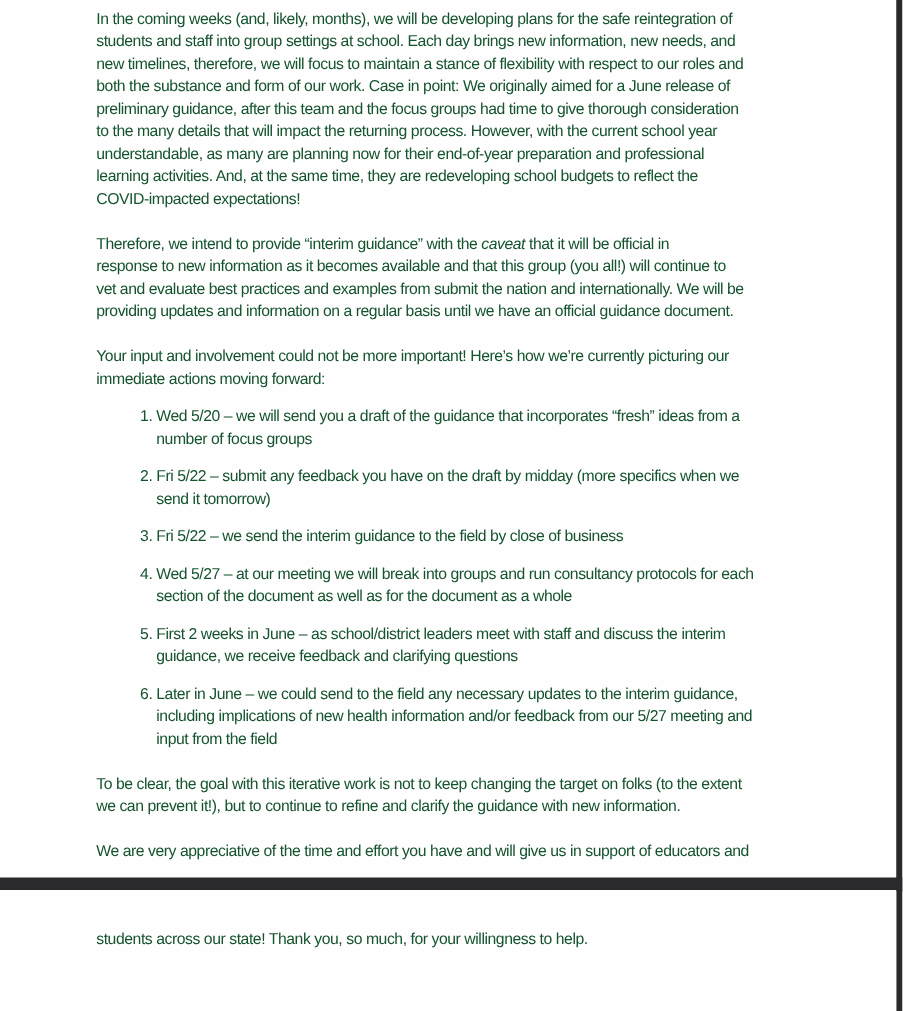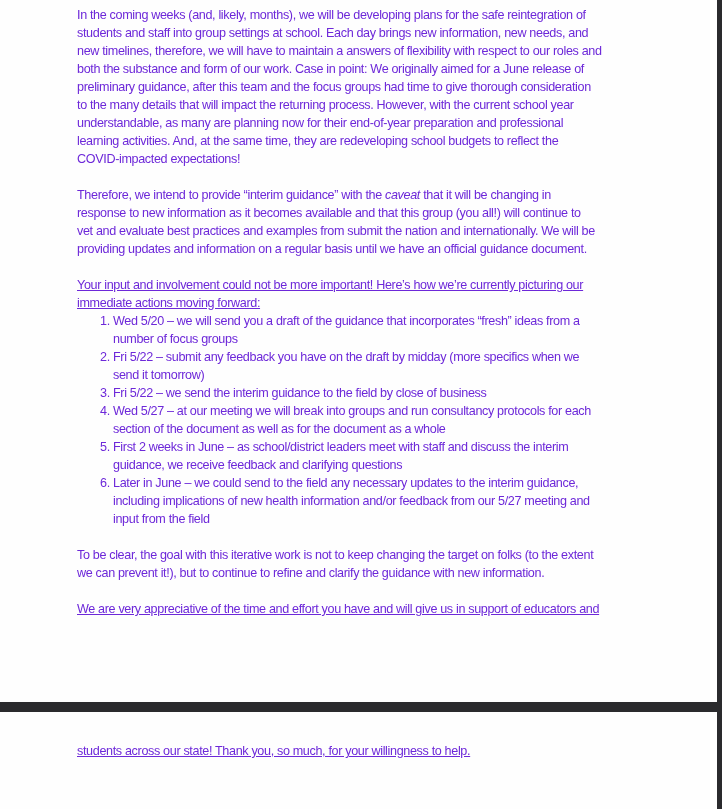--- a/index.html
+++ b/index.html
@@ -10,51 +10,51 @@
   }
   .page {
     position: absolute; left: 0; background: #fefefe;
   }
   #page1 { top: 0; width: 717px; height: 702px; }
   #page2 { top: 712px; width: 717px; height: 97px; }
   .gap-h { position: absolute; left: 0; top: 702px; width: 722px; height: 11px; background: #2a2a2d; }
   .gap-v { position: absolute; left: 717px; top: 0; width: 5px; height: 809px; background: #2a2a2d; }
   .body-text {
     position: absolute; left: 77px; width: 556px;
-    font-size: 12.6px; line-height: 18px; color: #6d28d9;
+    font-size: 12.6px; line-height: 18px; color: #14532d;
     letter-spacing: -0.35px; word-spacing: 0px;
   }
   #page1 .body-text { top: 6px; }
   p { margin: 0 0 18px 0; white-space: normal; }
-  p.tight { margin-bottom: 0; text-decoration: underline; }
+  p.tight { margin-bottom: 0; }
   ol { margin: 0 0 18px 0; padding: 0 0 0 36px; }
-  ol li { padding-left: 0; margin: 0; }
+  ol li { padding-left: 0; margin: 12px; }
   ol li::marker { font-size: 12.6px; }
   em { font-style: italic; }
   .line { white-space: nowrap; }
 </style>
 </head>
 <body>
 
 <div class="page" id="page1">
   <div class="body-text">
     <p>
       <span class="line" style="display:block">In the coming weeks (and, likely, months), we will be developing plans for the safe reintegration of</span>
       <span class="line" style="display:block">students and staff into group settings at school. Each day brings new information, new needs, and</span>
-      <span class="line" style="display:block">new timelines, therefore, we will have to maintain a answers of flexibility with respect to our roles and</span>
+      <span class="line" style="display:block">new timelines, therefore, we will focus to maintain a stance of flexibility with respect to our roles and</span>
       <span class="line" style="display:block">both the substance and form of our work.  Case in point:  We originally aimed for a June release of</span>
       <span class="line" style="display:block">preliminary guidance, after this team and the focus groups had time to give thorough consideration</span>
       <span class="line" style="display:block">to the many details that will impact the returning process.  However, with the current school year</span>
       <span class="line" style="display:block">understandable, as many are planning now for their end-of-year preparation and professional</span>
       <span class="line" style="display:block">learning activities.  And, at the same time, they are redeveloping school budgets to reflect the</span>
       <span class="line" style="display:block">COVID-impacted expectations!</span>
     </p>
 
     <p>
-      <span class="line" style="display:block"><span>Therefore, we intend to provide “interim guidance” with the </span><em>caveat</em><span> that it will be changing in</span></span>
+      <span class="line" style="display:block"><span>Therefore, we intend to provide “interim guidance” with the </span><em>caveat</em><span> that it will be official in</span></span>
       <span class="line" style="display:block">response to new information as it becomes available and that this group (you all!) will continue to</span>
       <span class="line" style="display:block">vet and evaluate best practices and examples from submit the nation and internationally.  We will be</span>
       <span class="line" style="display:block">providing updates and information on a regular basis until we have an official guidance document.</span>
     </p>
 
     <p class="tight">
       <span class="line" style="display:block">Your input and involvement could not be more important!  Here’s how we’re currently picturing our</span>
       <span class="line" style="display:block">immediate actions moving forward:</span>
     </p>
 

